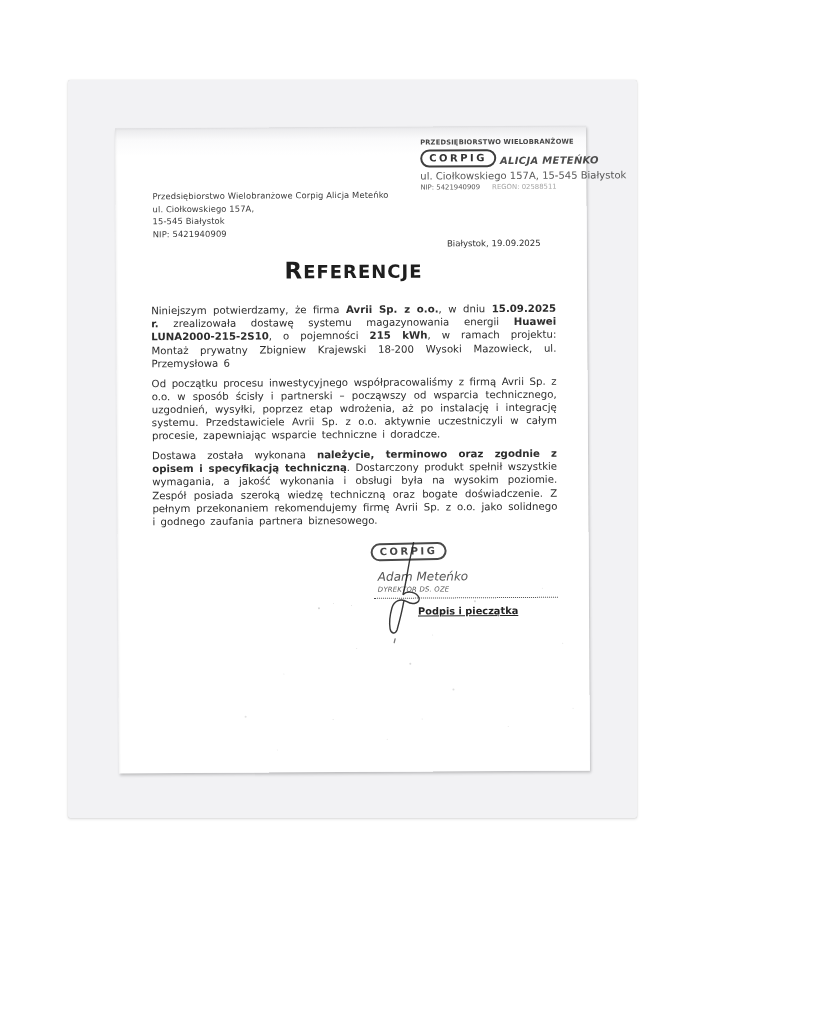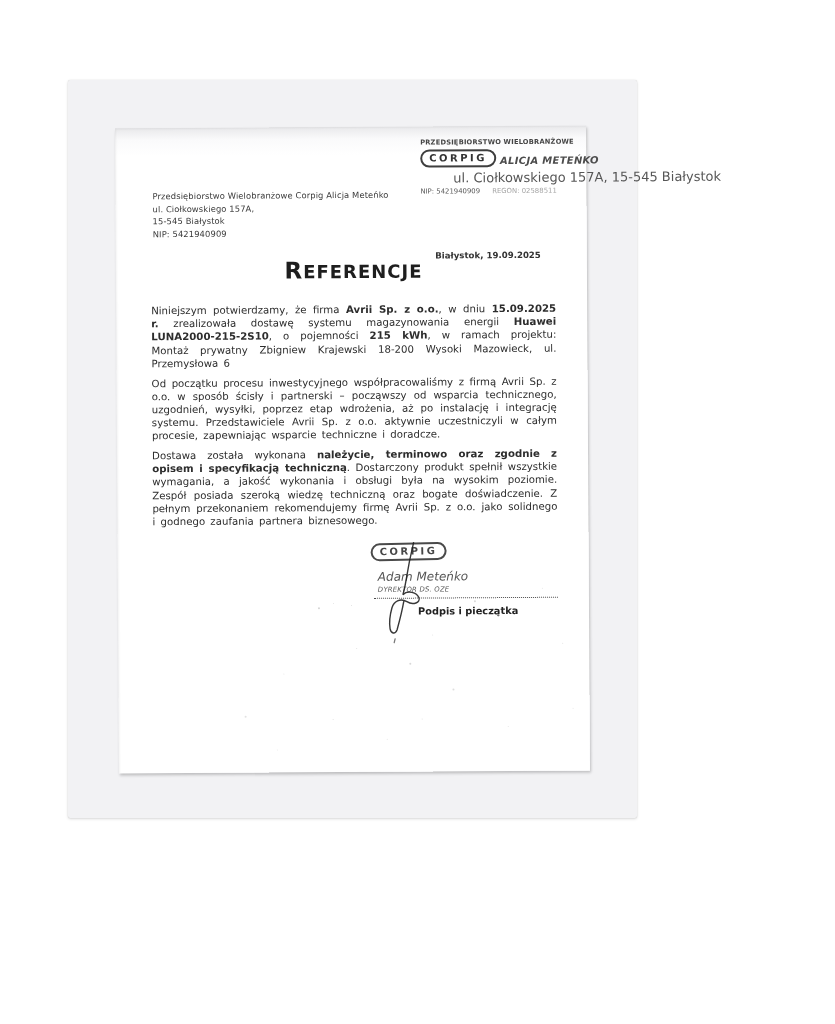--- a/index.html
+++ b/index.html
@@ -33,31 +33,31 @@
     color:#4c4c4c;
   }
   .stamp-line1 { font-size:6.7px; font-weight:bold; letter-spacing:0.2px; color:#454545; white-space:nowrap; }
   .stamp-logo-row { display:flex; align-items:flex-end; gap:4px; margin-top:3px; }
   .oval-logo {
     display:inline-block; border:2px solid #3e3e3e; border-radius:10px;
     padding:1px 7px 2px; font-weight:bold; font-size:10px; letter-spacing:2.5px;
     color:#333; white-space:nowrap;
   }
   .stamp-owner { font-size:10px; font-weight:bold; font-style:italic; letter-spacing:0.3px; padding-bottom:1px; white-space:nowrap; }
-  .stamp-addr { font-size:13px; margin-top:3px; color:#565656; white-space:nowrap;margin-left:33px; }
+  .stamp-addr { font-size:10px; margin-top:3px; color:#565656; white-space:nowrap; }
   .stamp-ids { font-size:6.9px; margin-top:2px; display:flex; gap:12px; color:#565656; white-space:nowrap; }
   .stamp-regon { opacity:0.55; }
 
   
   .sender-block {
     position:absolute; left:37px; top:62px;
     font-size:8.4px; line-height:12.7px; color:#3a3a3a; letter-spacing:0.1px;
   }
 
-  .dateline { position:absolute; right:46px; top:124px; font-size:8.6px; color:#333;font-weight:bold; }
+  .dateline { position:absolute; right:46px; top:112px; font-size:8.6px; color:#333; }
 
   .doc-title {
     position:absolute; left:35px; top:130px; width:405px; margin:0;
     text-align:center; font-size:18px; font-weight:bold; letter-spacing:1px; color:#1e1e1e;
   }
   .doc-title::first-letter { font-size:23px; }
 
   .content {
     position:absolute; left:35px; top:176px; width:405px;
     font-size:10.2px; line-height:13.2px; color:#2d2d2d;
@@ -74,21 +74,21 @@
   .signer { position:absolute; left:260px; top:443px; color:#555; font-style:italic; }
   .signer-name { font-size:12px; }
   .signer-role { font-size:6.9px; letter-spacing:0.2px; margin-top:2px; }
   .signature-svg { position:absolute; left:268px; top:413px; }
   .sig-line {
     position:absolute; left:256px; top:471px; width:184px; height:0;
     border-top:1.6px dotted #4a4a4a;
   }
   .sig-caption {
     position:absolute; left:300px; top:479px;
-    font-size:9.8px; font-weight:bold; color:#222;
+    font-size:9.8px; font-weight:bold; color:#222;text-decoration:underline;
   }
 
   .speck { position:absolute; background:#3c3c3c; border-radius:50%; }
 </style>
 </head>
 <body>
 
 <div class="stage">
   <div class="photo-frame">
     <div class="paper">

